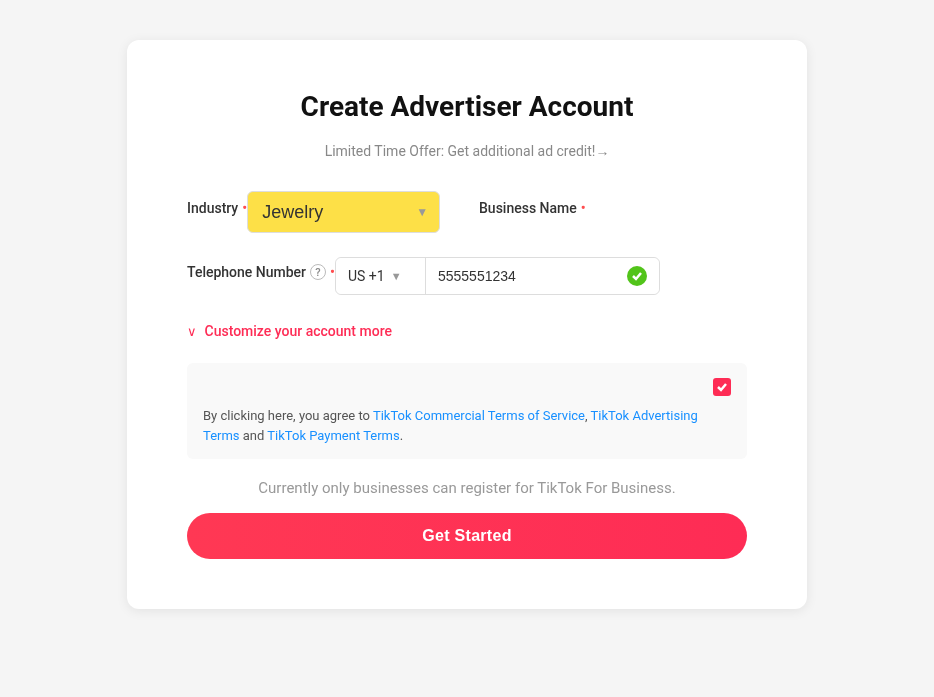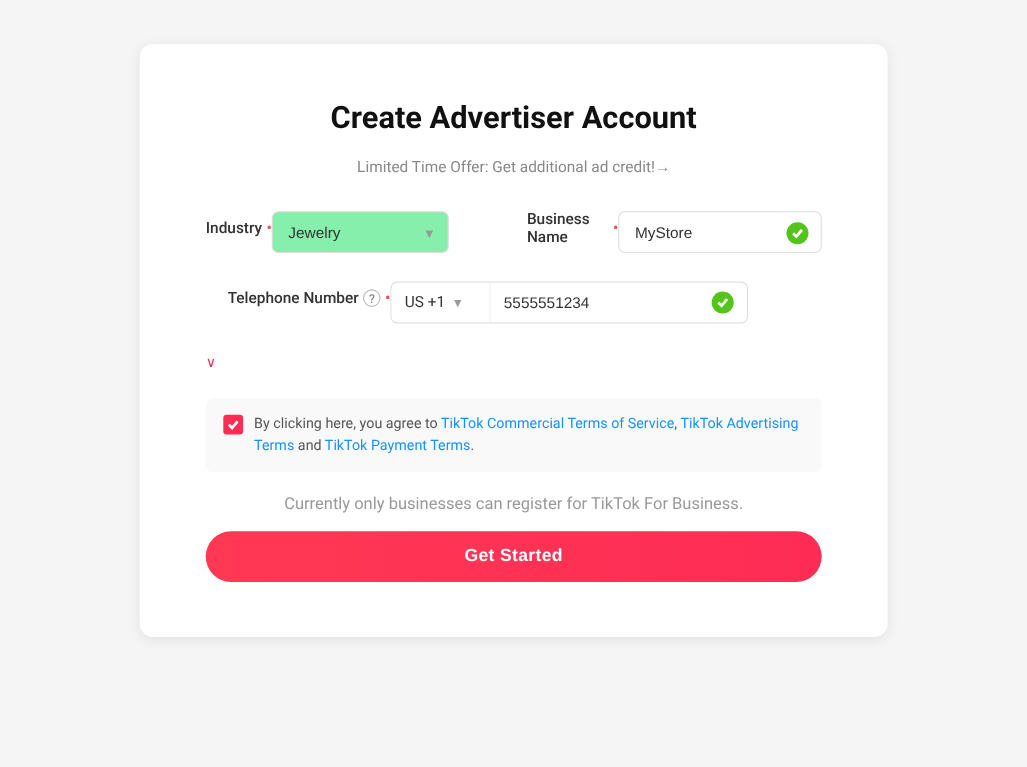--- a/index.html
+++ b/index.html
@@ -67,21 +67,20 @@
 
     .form-group {
       flex: 1;
       display: flex;
       flex-direction: row;
     }
 
     .form-group.full-width {
       flex: none;
       width: 100%;
-      margin-left: 20px;
     }
 
     .field-label {
       font-size: 14px;
       font-weight: 500;
       color: #333;
       margin-bottom: 8px;
       display: flex;
       align-items: center;
       gap: 4px;
@@ -107,23 +106,23 @@
 
     .select-wrapper {
       position: relative;
     }
 
     .form-select {
       width: 100%;
       padding: 10px 36px 10px 14px;
       border: 1px solid #ddd;
       border-radius: 6px;
-      font-size: 14px;
+      font-size: 18px;
       color: #333;
-      background: #86efac;
+      background: #fde047;
       appearance: none;
       cursor: pointer;
       outline: none;
     }
 
     .select-chevron {
       position: absolute;
       right: 12px;
       top: 50%;
       transform: translateY(-50%);
@@ -243,22 +242,23 @@
       font-size: 13px;
       color: #fe2c55;
     }
 
     .terms-section {
       background: #f9f9f9;
       border-radius: 6px;
       padding: 14px 16px;
       margin-bottom: 20px;
       display: flex;
-      align-items: flex-start;
+      align-items: flex-end;
       gap: 10px;
+      flex-direction: column;
     }
 
     .terms-checkbox {
       width: 18px;
       height: 18px;
       background: #fe2c55;
       border-radius: 3px;
       display: flex;
       align-items: center;
       justify-content: center;
@@ -342,28 +342,20 @@
           </select>
           <span class="select-chevron">▼</span>
         </div>
       </div>
 
       <div class="form-group">
         <label class="field-label">
           <span>Business Name</span>
           <span class="required-dot">•</span>
         </label>
-        <div class="input-wrapper">
-          <input type="text" class="form-input" value="MyStore" style="">
-          <div class="input-check-icon">
-            <svg width="12" height="12" viewBox="0 0 12 12" stroke="white" fill="none" stroke-width="2.5">
-              <polyline points="2,6 5,9 10,3"></polyline>
-            </svg>
-          </div>
-        </div>
       </div>
     </div>
 
     
     <div class="form-group full-width" style="margin-bottom: 28px;">
       <label class="field-label">
         <span>Telephone Number</span>
         <span class="help-icon">?</span>
         <span class="required-dot">•</span>
       </label>
@@ -380,20 +372,21 @@
             </svg>
           </div>
         </div>
       </div>
     </div>
 
     
     <div class="customize-section">
       <div class="customize-toggle">
         <span class="customize-chevron">∨</span>
+        <span>Customize your account more</span>
       </div>
     </div>
 
     
     <div class="terms-section">
       <div class="terms-checkbox">
         <svg viewBox="0 0 12 12">
           <polyline points="2,6 5,9 10,3"></polyline>
         </svg>
       </div>

